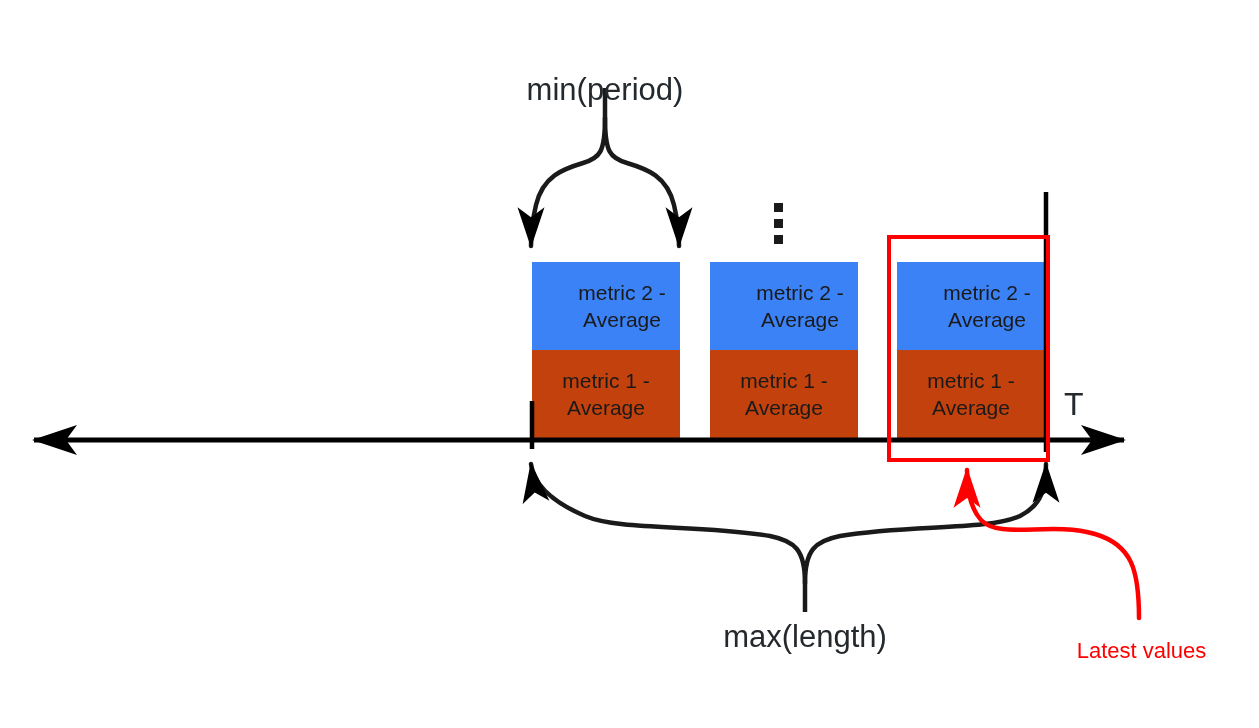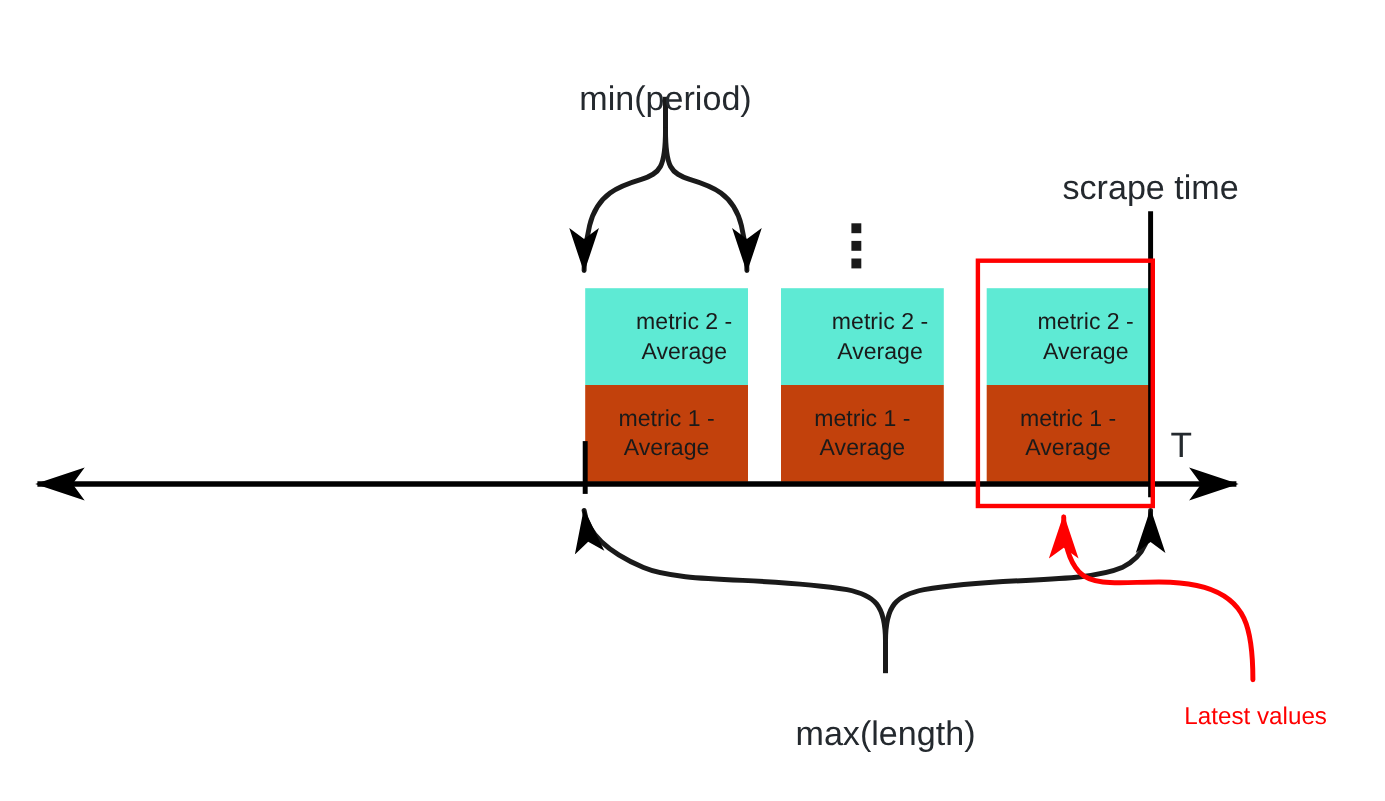--- a/index.html
+++ b/index.html
@@ -52,21 +52,21 @@
     display: flex;
     flex-direction: column;
     align-items: center;
     justify-content: center;
     font-family: "Liberation Sans", sans-serif;
     font-size: 21px;
     line-height: 27px;
     color: #1a1a1a;
     text-align: center;
   }
-  .cell-green { background: #5eead4; padding-left: 32px; }
+  .cell-green { background: #3b82f6; padding-left: 32px; }
   .cell-pink  { background: #c2410c; }
   .red-rect {
     position: absolute;
     border: 4px solid #ff0000;
     box-sizing: border-box;
     background: transparent;
   }
   .tlabel {
     position: absolute;
     color: #24292e;
@@ -156,21 +156,20 @@
 
     <path d="M1139,618 C1139,570 1132,545 1095,534
              C1050,521 1000,540 981,520
              C970,508 967,487 967,470" stroke="#ff0000" stroke-width="4.5" fill="none" stroke-linecap="round" marker-end="url(#arrowRedEnd)"></path>
   </svg>
 
   <div class="red-rect" style="left:887px; top:235px; width:163px; height:227px;"></div>
 
   <div class="lbl" style="left:455px; top:38px; width:300px;margin-top:33px;">min(period)</div>
 
-  <div class="lbl" style="left:926px; top:152px; width:240px;">scrape time</div>
 
   <div class="tlabel" style="left:1064px; top:388px;">T</div>
 
-  <div class="lbl" style="left:655px; top:648px; width:300px;">max(length)</div>
+  <div class="lbl" style="left:655px; top:618px; width:300px;">max(length)</div>
 
   <div class="lbl-red" style="left:1044px; top:637px; width:195px;">Latest values</div>
 
 </div>
 
 </body></html>

